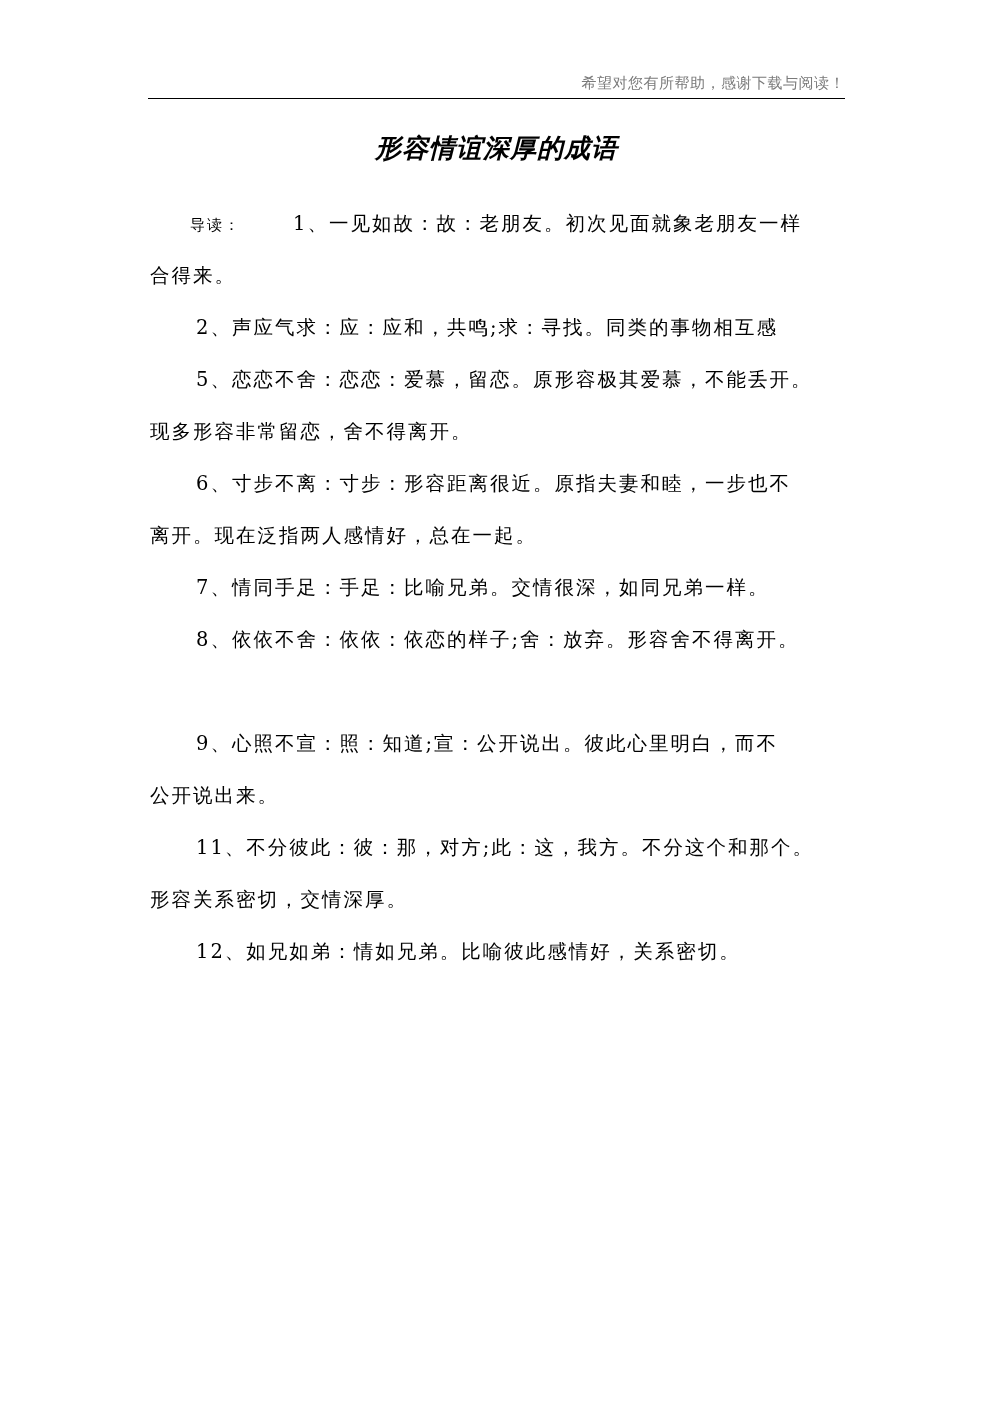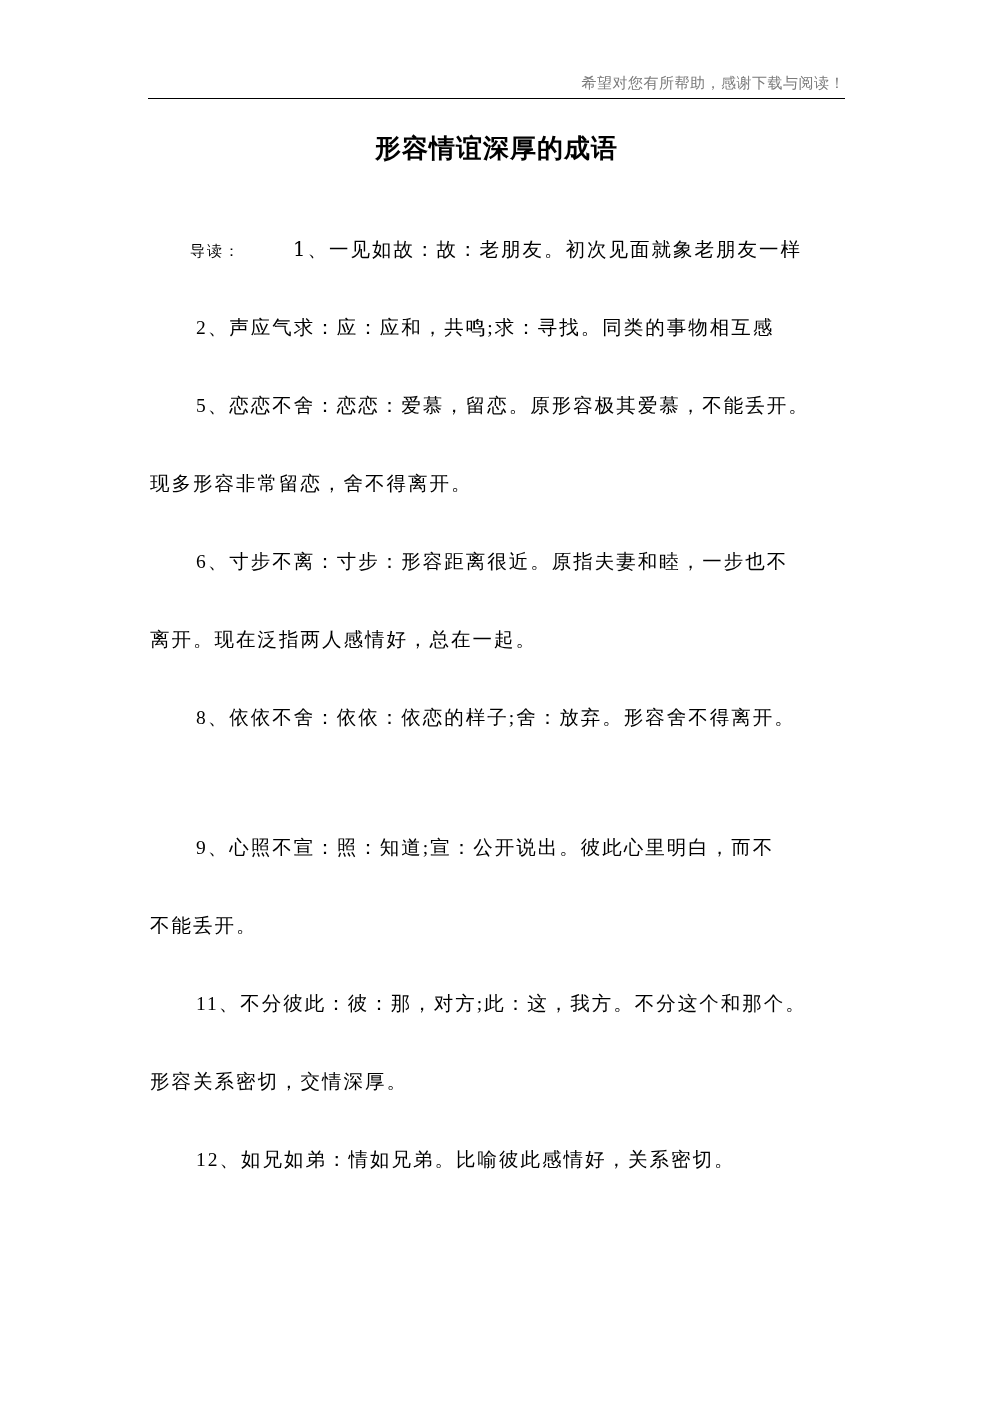--- a/index.html
+++ b/index.html
@@ -36,38 +36,37 @@
     .title {
       position: absolute;
       top: 131px;
       left: 0;
       width: 993px;
       text-align: center;
       font-size: 26px;
       font-weight: bold;
       letter-spacing: 1px;
       white-space: nowrap;
+      font-style: italic;
     }
     .body-text {
       position: absolute;
       top: 206px;
       left: 150px;
       width: 700px;
       font-size: 19.5px;
       letter-spacing: 2px;
     }
     .line {
       height: 52px;
       line-height: 36px;
       white-space: nowrap;
-      margin-top: 26px;
     }
     .indent {
       padding-left: 46px;
-      font-family: Liberation Serif, serif;
     }
     .intro-label {
       font-size: 15px;
       padding-left: 40px;
       margin-right: 52px;
       display: inline-block;
     }
     .gap {
       height: 52px;
     }
@@ -76,38 +75,40 @@
 <body>
 
 <div>
   <div class="header-note">希望对您有所帮助，感谢下载与阅读！</div>
   <div class="header-rule"></div>
 
   <div class="title">形容情谊深厚的成语</div>
 
   <div class="body-text">
     <div class="line"><span class="intro-label">导读：</span><span>1、一见如故：故：老朋友。初次见面就象老朋友一样</span></div>
+    <div class="line">合得来。</div>
 
     <div class="line indent">2、声应气求：应：应和，共鸣;求：寻找。同类的事物相互感</div>
 
 
 
     <div class="line indent">5、恋恋不舍：恋恋：爱慕，留恋。原形容极其爱慕，不能丢开。</div>
     <div class="line">现多形容非常留恋，舍不得离开。</div>
 
     <div class="line indent">6、寸步不离：寸步：形容距离很近。原指夫妻和睦，一步也不</div>
     <div class="line">离开。现在泛指两人感情好，总在一起。</div>
 
+    <div class="line indent">7、情同手足：手足：比喻兄弟。交情很深，如同兄弟一样。</div>
 
     <div class="line indent">8、依依不舍：依依：依恋的样子;舍：放弃。形容舍不得离开。</div>
 
     <div class="gap"></div>
 
     <div class="line indent">9、心照不宣：照：知道;宣：公开说出。彼此心里明白，而不</div>
-    <div class="line">不能丢开。</div>
+    <div class="line">公开说出来。</div>
 
 
     <div class="line indent">11、不分彼此：彼：那，对方;此：这，我方。不分这个和那个。</div>
     <div class="line">形容关系密切，交情深厚。</div>
 
     <div class="line indent">12、如兄如弟：情如兄弟。比喻彼此感情好，关系密切。</div>
   </div>
 </div>
 
 </body></html>

